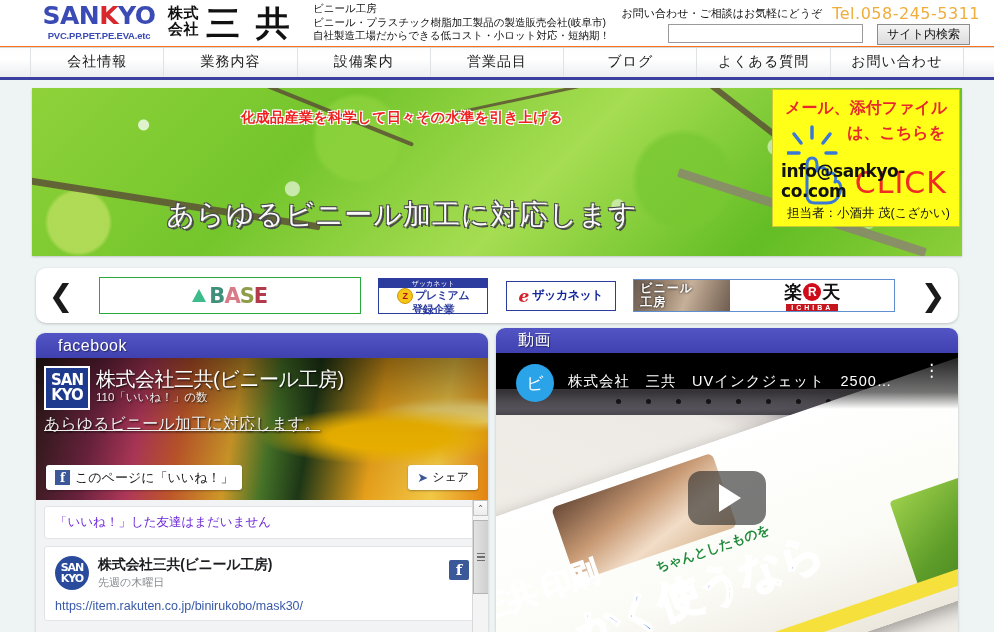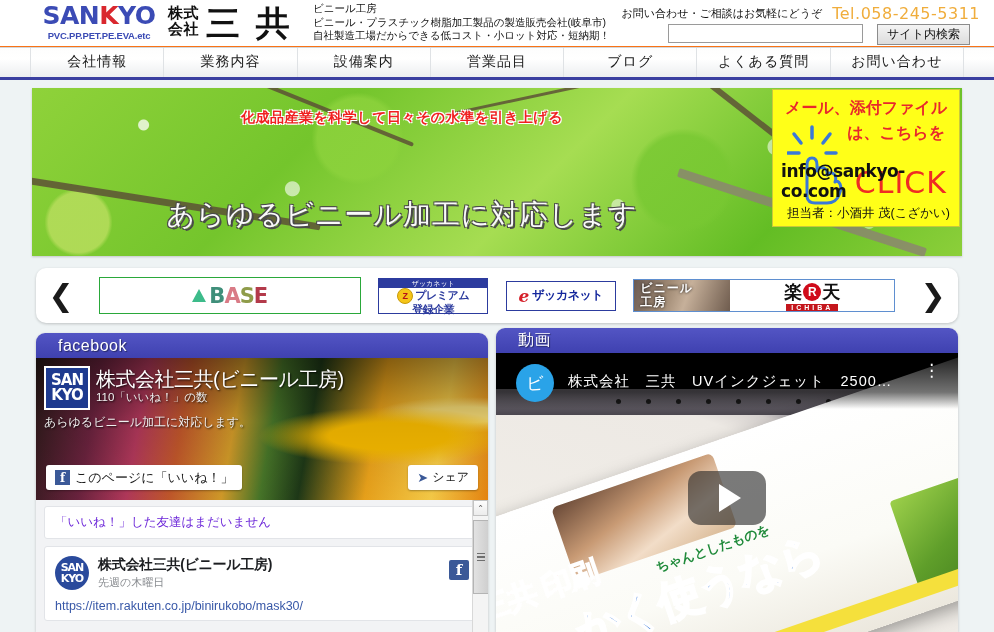--- a/index.html
+++ b/index.html
@@ -154,22 +154,22 @@
     background:linear-gradient(180deg, rgba(0,0,0,.45) 0%, rgba(0,0,0,.12) 45%, rgba(0,0,0,.05) 100%); }
   .fb-avatar { position:absolute; left:8px; top:8px; width:46px; height:44px; z-index:3;
       background:#1e3a8f; border:2px solid #fff; display:flex; flex-direction:column;
       align-items:center; justify-content:center; line-height:15px; }
   .fb-avatar b { color:#fff; font-size:15px; font-weight:900; letter-spacing:-1px;
       font-family:"DejaVu Sans", sans-serif; }
   .fb-name { position:absolute; left:60px; top:8px; z-index:3; color:#fff; font-size:20px;
       text-shadow:1px 1px 2px rgba(0,0,0,.8); letter-spacing:-0.5px;}
   .fb-likes { position:absolute; left:60px; top:32px; z-index:3; color:#f0f0f0; font-size:11.5px;
       text-shadow:1px 1px 2px rgba(0,0,0,.8);}
-  .fb-desc { position:absolute; left:8px; top:56px; z-index:3; color:#efefef; font-size:12px;
-      text-shadow:1px 1px 2px rgba(0,0,0,.85);}
+  .fb-desc { position:absolute; left:8px; top:56px; z-index:3; color:#efefef; font-size:16px;
+      text-shadow:1px 1px 2px rgba(0,0,0,.85);text-decoration:underline;}
   .fb-like-btn { position:absolute; left:10px; bottom:10px; z-index:3; height:25px; background:#fff;
       border-radius:3px; display:flex; align-items:center; gap:5px; padding:0 9px;
       font-size:13px; color:#1a1a1a; cursor:pointer; box-shadow:0 1px 2px rgba(0,0,0,.3);}
   .fb-f { width:15px; height:15px; background:#3b5998; color:#fff; font-size:12px; font-weight:700;
       display:flex; align-items:center; justify-content:center; font-family:"DejaVu Serif", serif;}
   .fb-share { position:absolute; right:10px; bottom:10px; z-index:3; height:25px; background:#fff;
       border-radius:3px; display:flex; align-items:center; gap:4px; padding:0 9px;
       font-size:12px; color:#1a1a1a; cursor:pointer; box-shadow:0 1px 2px rgba(0,0,0,.3);}
   .share-ar { color:#3b5998; font-size:13px; }
 

